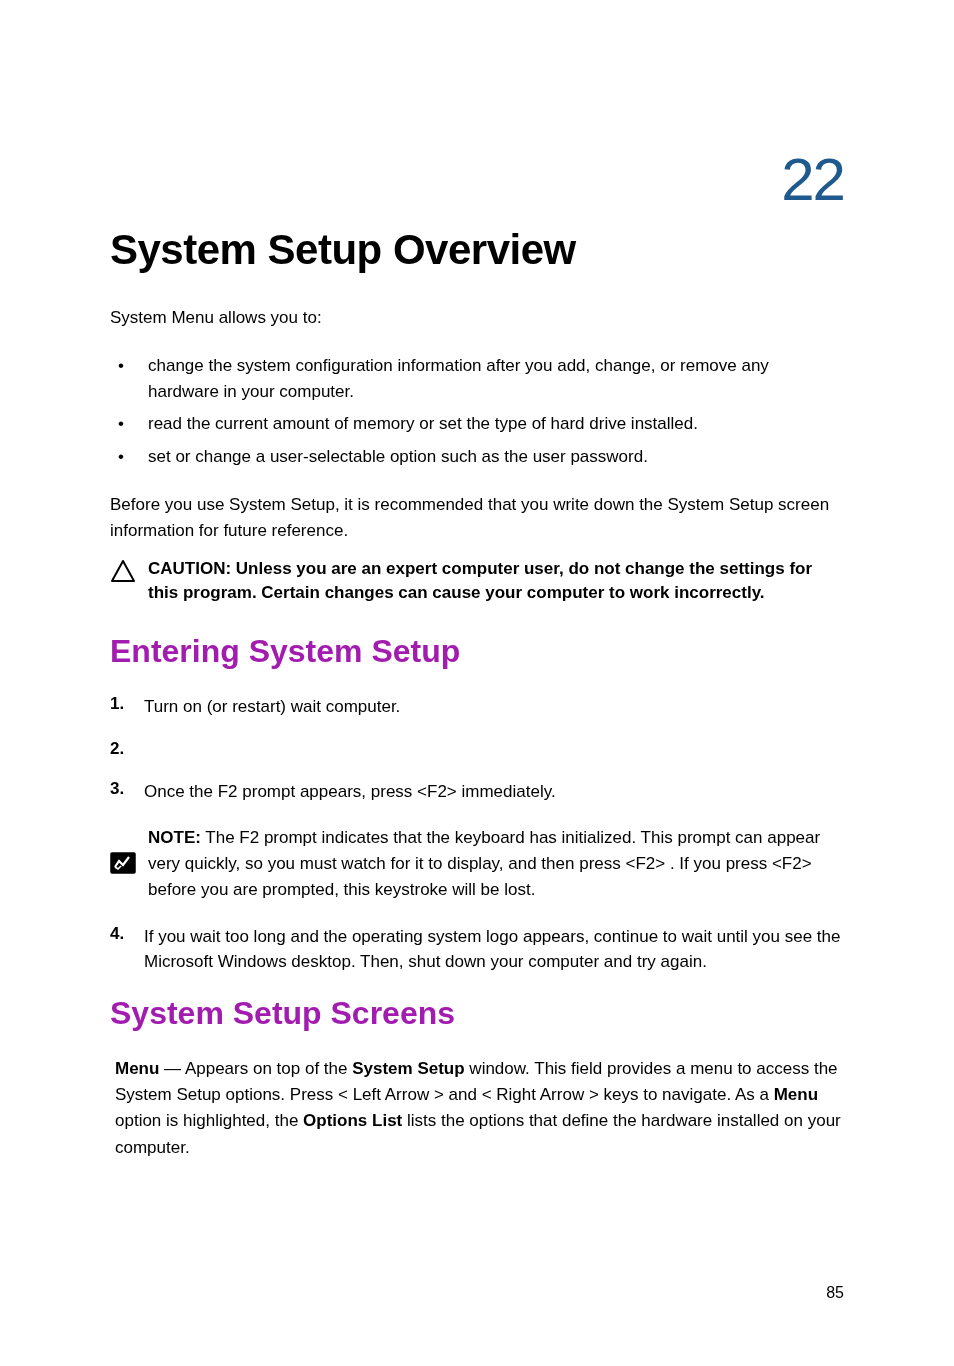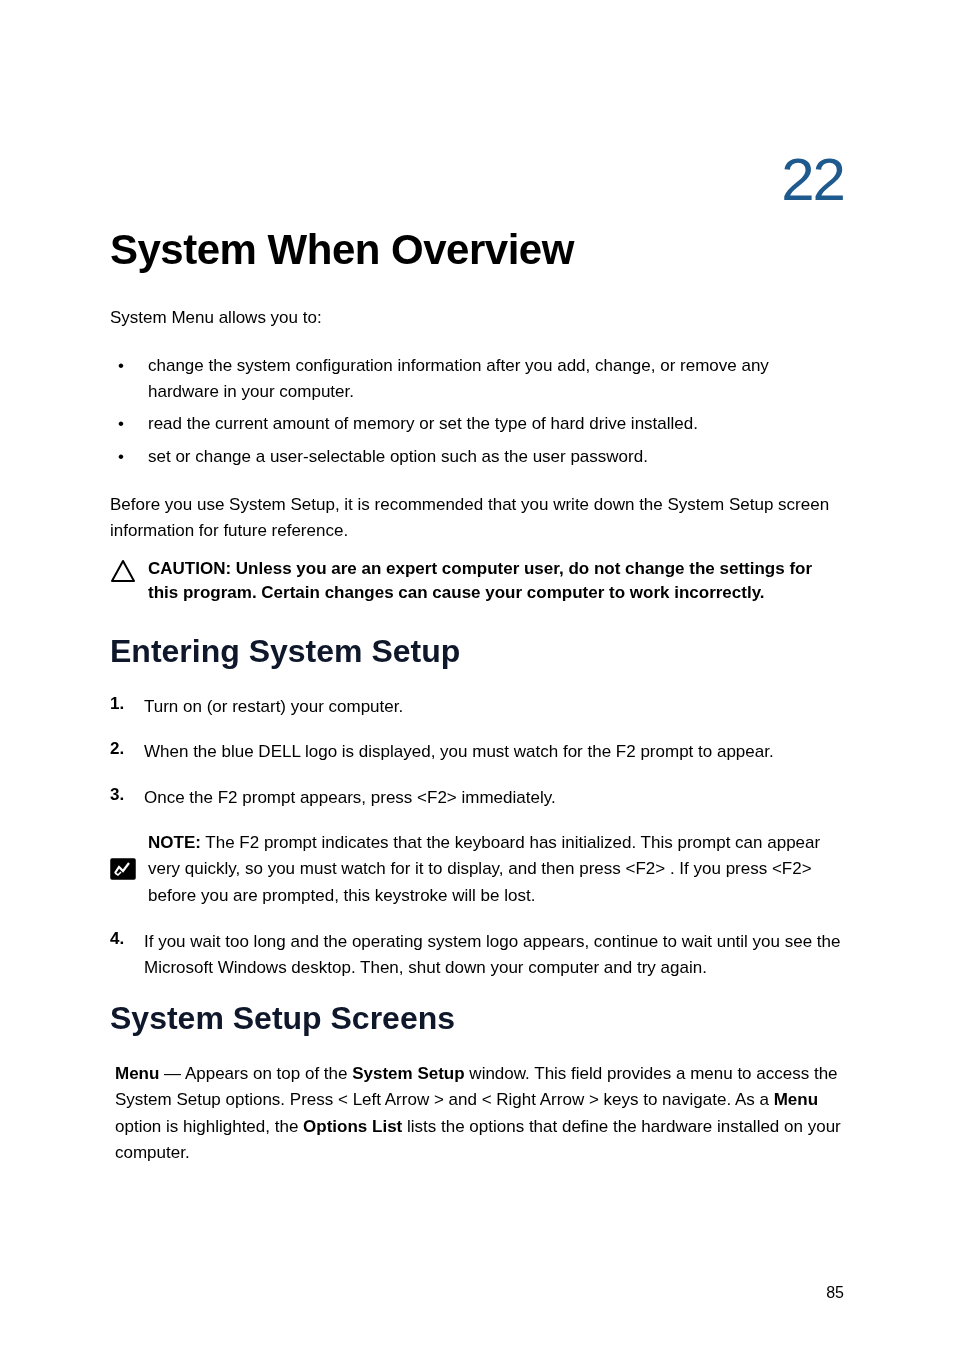--- a/index.html
+++ b/index.html
@@ -83,21 +83,21 @@
       line-height: 1.4;
       font-weight: bold;
       font-family: Arial, sans-serif;
     }
     .caution-label {
       font-weight: bold;
     }
     .section-heading {
       font-size: 32px;
       font-weight: bold;
-      color: #0f172a;
+      color: #a21caf;
       margin-bottom: 24px;
       margin-top: 10px;
       font-family: Arial, sans-serif;
     }
     .ordered-list {
       list-style: none;
       padding-left: 0;
     }
     .ordered-item {
       display: flex;
@@ -150,21 +150,21 @@
       right: 110px;
       font-size: 16px;
       font-family: Arial, sans-serif;
     }
   </style>
 </head>
 <body>
 
 <div class="page">
   <div class="chapter-number">22</div>
-  <h1 class="chapter-title">System When Overview</h1>
+  <h1 class="chapter-title">System Setup Overview</h1>
 
   <p class="intro-text">System Menu allows you to:</p>
 
   <ul class="bulleted-list">
     <li>change the system configuration information after you add, change, or remove any hardware in your computer.</li>
     <li>read the current amount of memory or set the type of hard drive installed.</li>
     <li>set or change a user-selectable option such as the user password.</li>
   </ul>
 
   <p class="paragraph">Before you use System Setup, it is recommended that you write down the System Setup screen information for future reference.</p>
@@ -178,25 +178,24 @@
     <span class="caution-text">
       <span class="caution-label">CAUTION:</span><span> Unless you are an expert computer user, do not change the settings for this program. Certain changes can cause your computer to work incorrectly.</span>
     </span>
   </div>
 
   <h2 class="section-heading">Entering System Setup</h2>
 
   <div class="ordered-list">
     <div class="ordered-item">
       <span class="ordered-number">1.</span>
-      <span class="ordered-content">Turn on (or restart) your computer.</span>
+      <span class="ordered-content">Turn on (or restart) wait computer.</span>
     </div>
     <div class="ordered-item">
       <span class="ordered-number">2.</span>
-      <span class="ordered-content">When the blue DELL logo is displayed, you must watch for the F2 prompt to appear.</span>
     </div>
     <div class="ordered-item">
       <span class="ordered-number">3.</span>
       <span class="ordered-content">Once the F2 prompt appears, press &lt;F2&gt; immediately.</span>
     </div>
   </div>
 
   <div class="note-block">
     <span class="note-icon">
       <svg width="26" height="22" viewBox="0 0 26 22">

